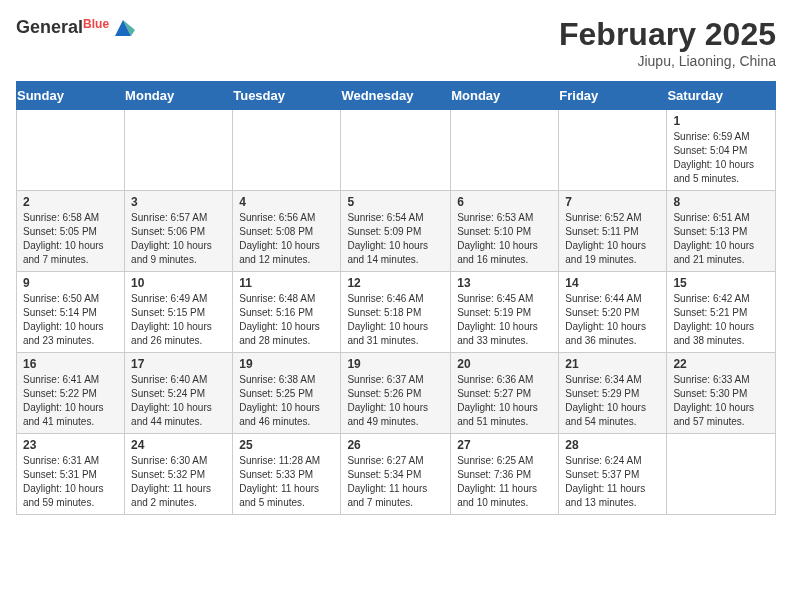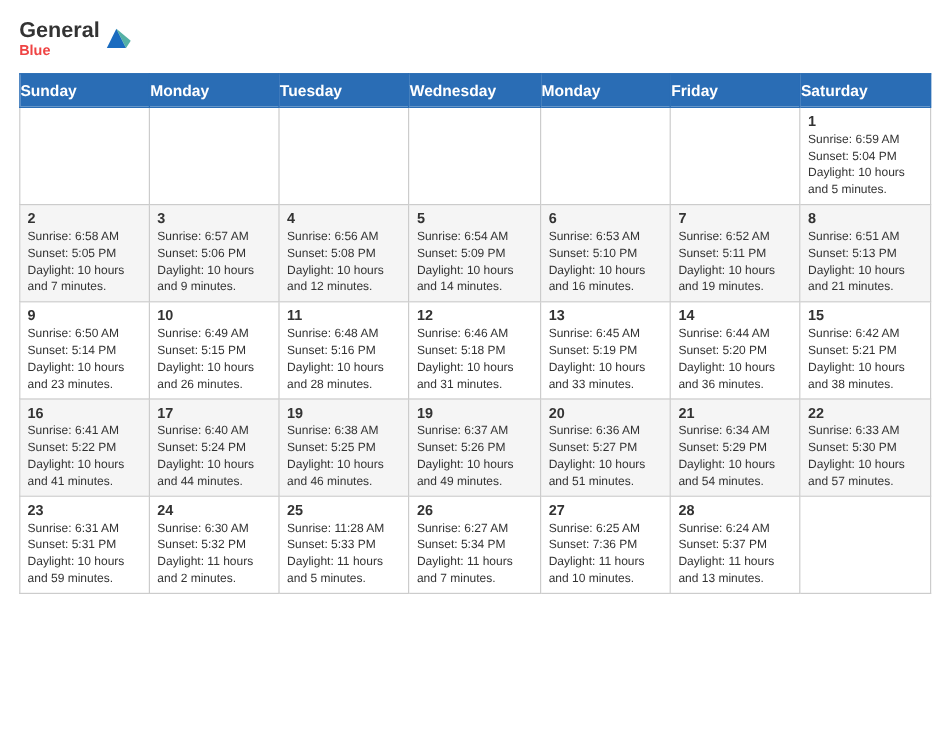--- a/index.html
+++ b/index.html
@@ -15,21 +15,21 @@
       justify-content: space-between;
       align-items: flex-start;
       margin-bottom: 12px;
     }
     .logo {
       display: flex;
       align-items: center;
     }
     .logo-text {
       display: flex;
-      flex-direction: column;
+      flex-direction: row;
       line-height: 1.1;
       justify-content: flex-end;
     }
     .logo-general {
       font-size: 18px;
       font-weight: bold;
       color: #333;
     }
     .logo-blue {
       font-size: 12px;
@@ -101,20 +101,24 @@
   <div class="logo">
     <div class="logo-text">
       <span class="logo-general">General</span>
       <span class="logo-blue">Blue</span>
     </div>
     <svg class="logo-icon" viewBox="0 0 24 24">
       <polygon points="4,20 12,4 20,20" fill="#1a6bbf"></polygon>
       <polygon points="12,4 20,20 24,14" fill="#2a9d8f" opacity="0.8"></polygon>
     </svg>
   </div>
+  <div class="title-block">
+    <div class="month-title">February 2025</div>
+    <div class="location">Jiupu, Liaoning, China</div>
+  </div>
 </div>
 
 <table class="calendar">
   <thead>
     <tr>
     <th>Sunday</th>
         <th>Monday</th>
         <th>Tuesday</th>
         <th>Wednesday</th>
         <th>Monday</th>

